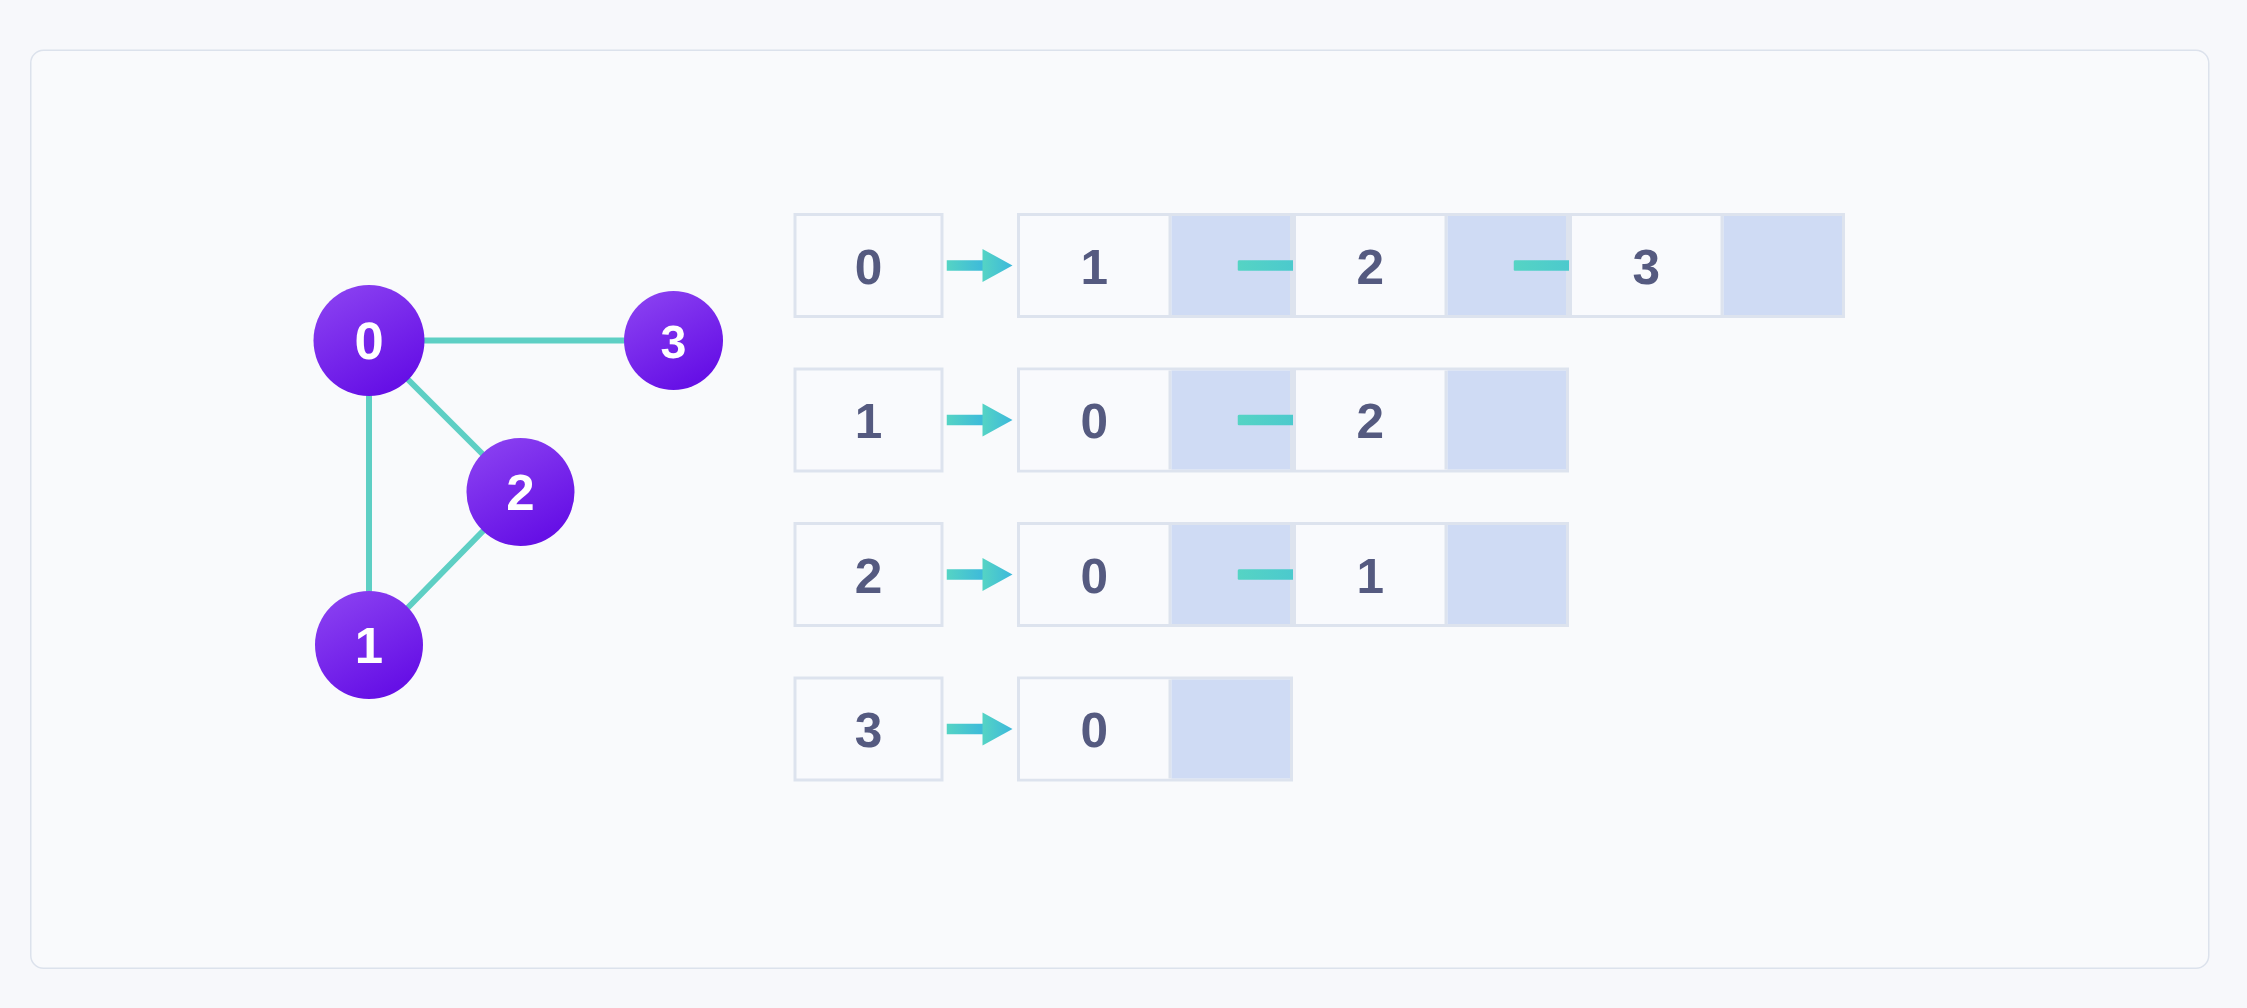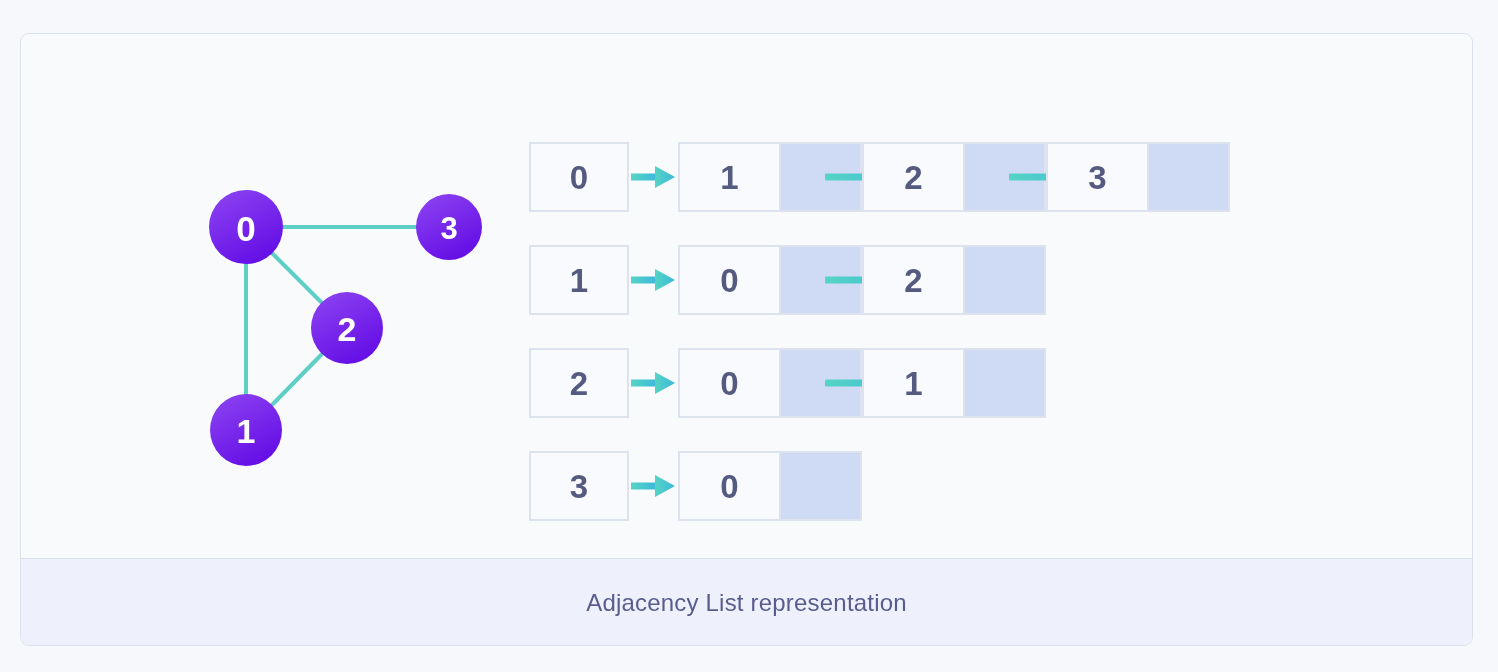--- a/index.html
+++ b/index.html
@@ -351,17 +351,14 @@
             <div class="node-data">
               <span class="cell-value">0</span>
             </div>
             <div class="node-next"></div>
           </div>
         </div>
       </div>
 
   </div>
 
-  <div id="figure-caption-bar">
-    <span id="figure-caption-text">Adjacency List representation</span>
-  </div>
 
 </div>
 
 </body></html>

